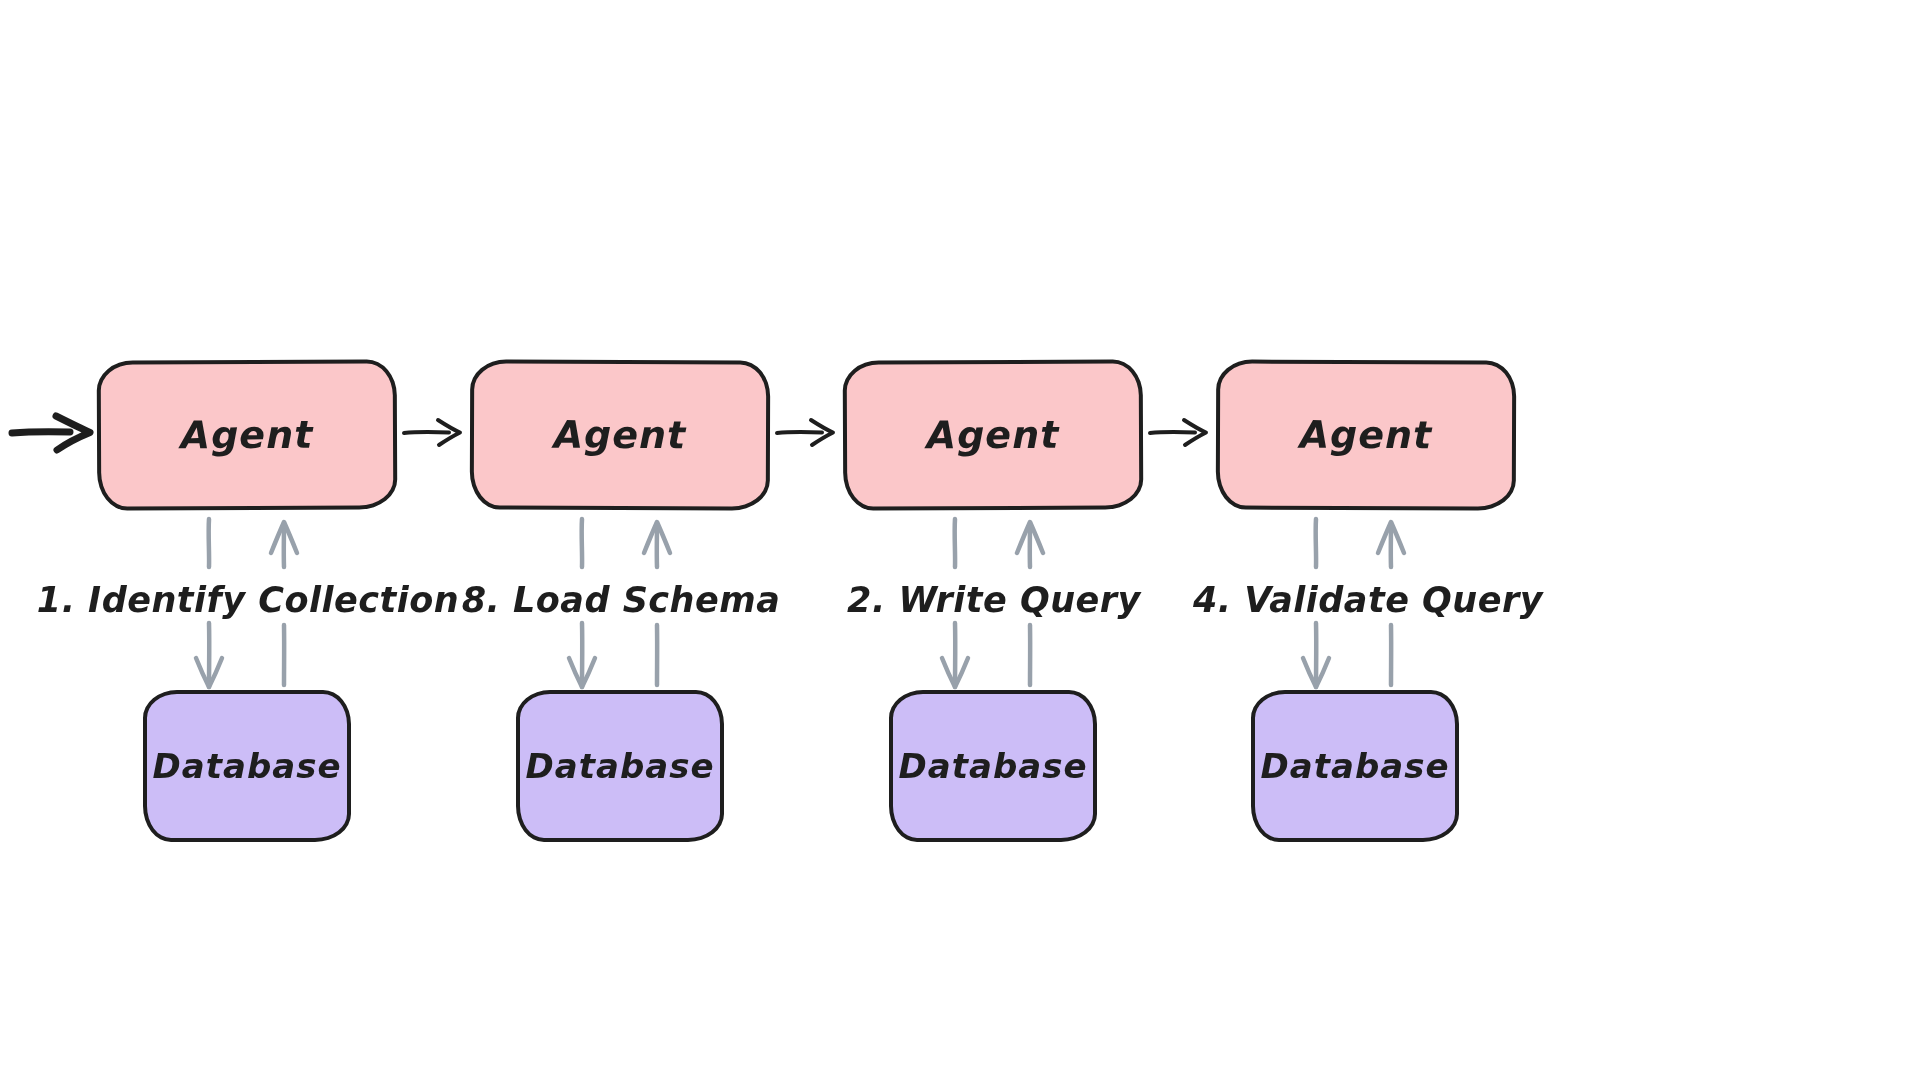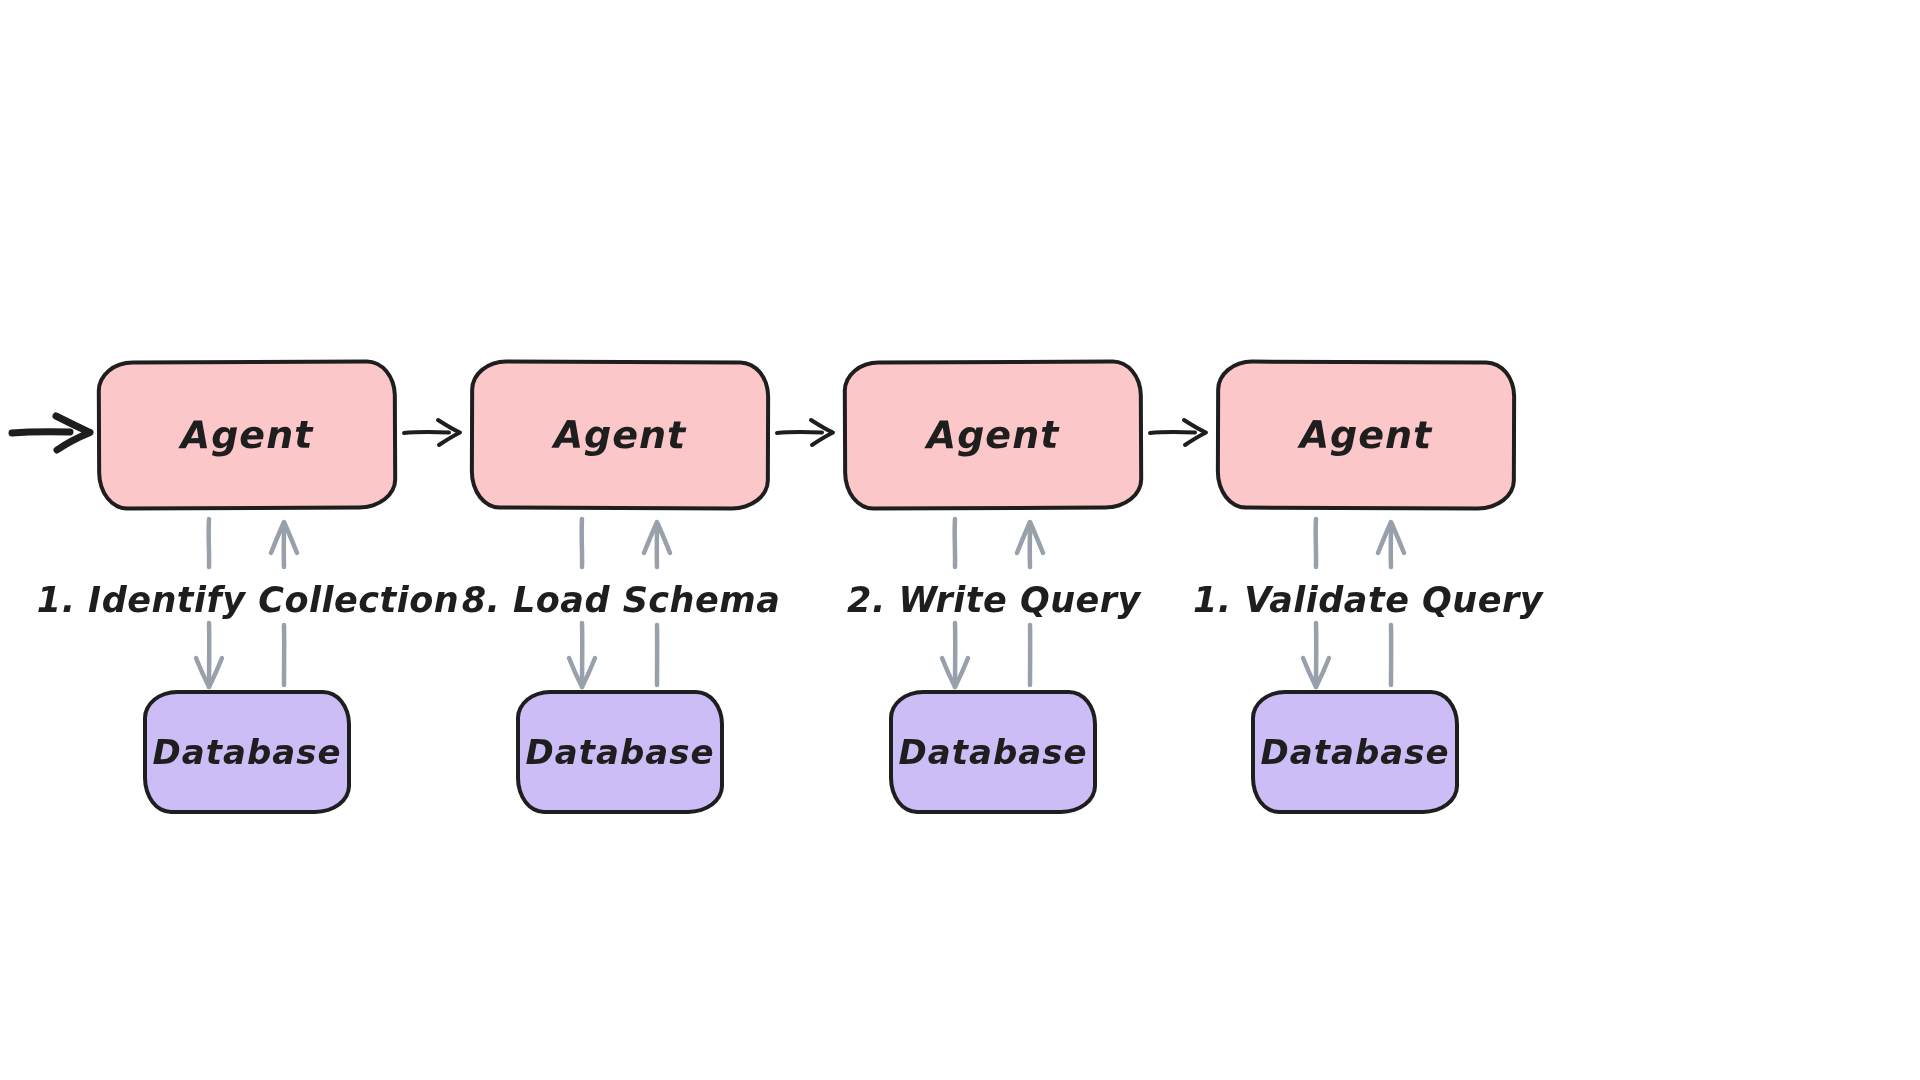--- a/index.html
+++ b/index.html
@@ -25,21 +25,21 @@
     color:var(--stroke);
   }
   .agent-box{
     width:300px;height:150px;top:360px;
     background:var(--agent-fill);
     border-radius:36px 30px 38px 30px / 30px 36px 30px 38px;
   }
   .agent-box:nth-of-type(odd){transform:rotate(-0.25deg);}
   .agent-box:nth-of-type(even){transform:rotate(0.2deg);}
   .db-box{
-    width:208px;height:124px;top:690px;
+    width:208px;height:152px;top:690px;
     background:var(--database-fill);
     border-radius:34px 28px 36px 28px / 28px 34px 28px 36px;
   }
   .node-label{
     font-style:italic;font-weight:600;
     letter-spacing:1px;
     color:var(--stroke);
   }
   .agent-box .node-label{font-size:38px;text-align:center;}
   .db-box .node-label{font-size:34px;}
@@ -141,18 +141,18 @@
   <svg style="left:1288px;top:515px;" width="56" height="180" viewBox="0 0 56 180">
     <path class="io-stroke" d="M28 4 C 27 20, 28.5 38, 28 52"></path>
     <path class="io-stroke" d="M28 108 C 28.6 130, 28 152, 28 172"></path>
     <path class="io-stroke" d="M15 143 C 19 153, 24 164, 28 172 C 32 164, 37 153, 41 143"></path>
   </svg>
   <svg style="left:1363px;top:515px;" width="56" height="180" viewBox="0 0 56 180">
     <path class="io-stroke" d="M28 8 C 28 22, 27.5 38, 28 52"></path>
     <path class="io-stroke" d="M15 38 C 19 28, 24 16, 28 7 C 32 16, 37 28, 41 38"></path>
     <path class="io-stroke" d="M28 110 C 28.4 132, 28 152, 28 170"></path>
   </svg>
-  <div class="step-label" style="left:1368px;">1. Validate Query</div>
+  <div class="step-label" style="left:1368px;">4. Validate Query</div>
   <div class="node db-box" style="left:1251px;">
     <span class="node-label">Database</span>
   </div>
 
 </div>
 
 </body></html>

